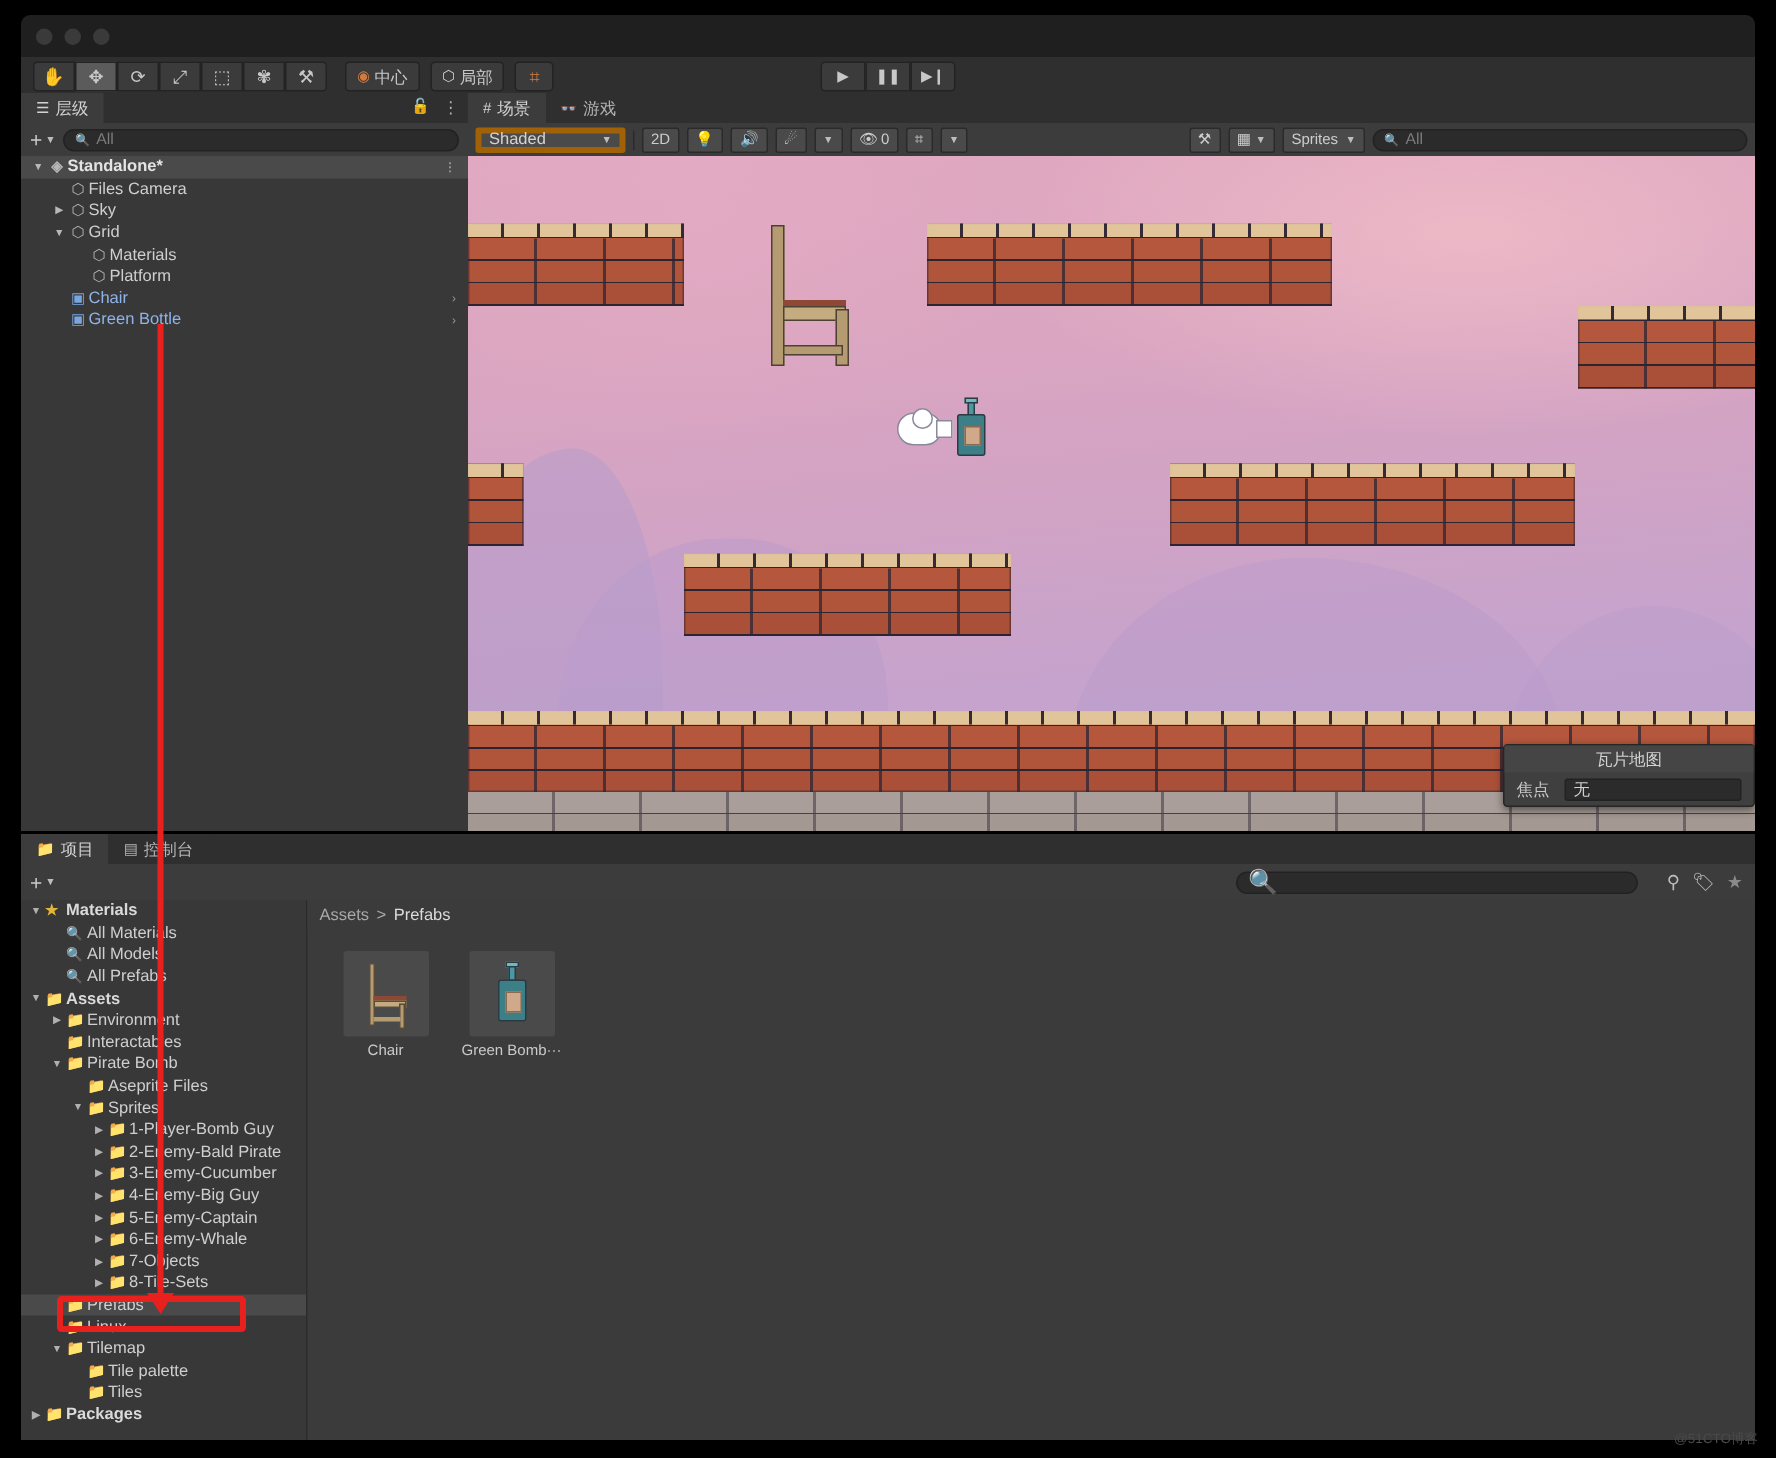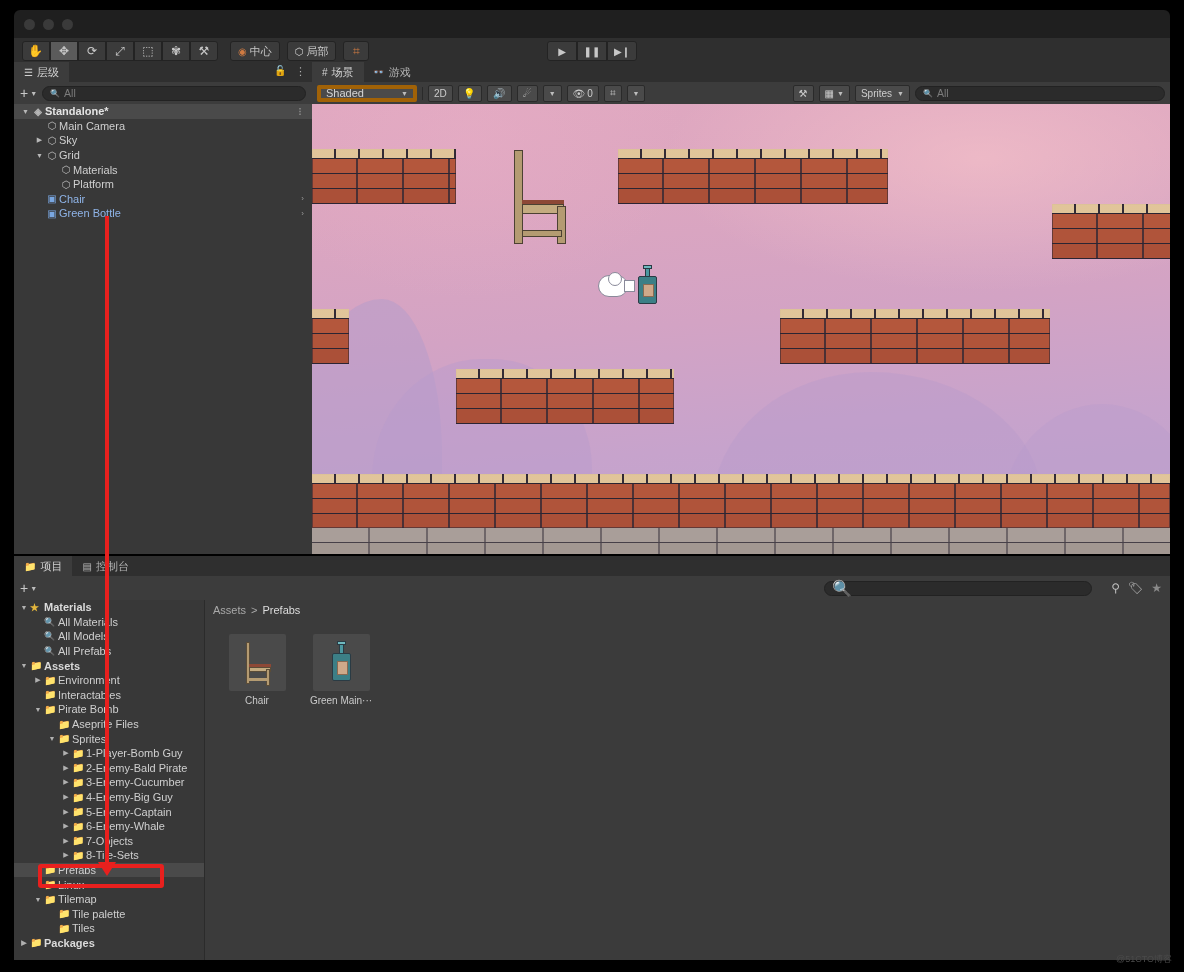--- a/index.html
+++ b/index.html
@@ -298,21 +298,21 @@
     <div class="hier-body" id="hier-rows">
         <div class="hrow scene">
           <span class="arrow" style="margin-left: 6px;">▼</span>
           <span class="gico">◈</span>
           <span class="lbl">Standalone*</span>
           <span class="rchev">⋮</span>
         </div>
         <div class="hrow">
           <span class="arrow" style="margin-left: 20px;"></span>
           <span class="gico">⬡</span>
-          <span class="lbl">Main Camera</span>
+          <span class="lbl">Files Camera</span>
         </div>
         <div class="hrow">
           <span class="arrow" style="margin-left: 20px;">▶</span>
           <span class="gico">⬡</span>
           <span class="lbl">Sky</span>
         </div>
         <div class="hrow">
           <span class="arrow" style="margin-left: 20px;">▼</span>
           <span class="gico">⬡</span>
           <span class="lbl">Grid</span>
@@ -436,20 +436,27 @@
         <div class="cam-body" style="left:10px;top:0px;width:14px;height:14px;border-radius:50%;"></div>
       </div>
 
       <div class="bottle" style="left:325px;top:161px;width:22px;height:40px;">
         <div class="bcap" style="left:6px;top:0px;width:9px;height:4px;"></div>
         <div class="bneck" style="left:8px;top:3px;width:5px;height:9px;"></div>
         <div class="bbody" style="left:1px;top:11px;width:19px;height:28px;"></div>
         <div class="blabel" style="left:6px;top:19px;width:11px;height:13px;"></div>
       </div>
 
+      <div class="tilemap-overlay">
+        <div class="tm-head">瓦片地图</div>
+        <div class="tm-row">
+          <span class="tmlbl">焦点</span>
+          <span class="tmval">无</span>
+        </div>
+      </div>
     </div>
   </div>
 
   <div class="panel" id="project">
     <div class="panel-tabs">
       <div class="ptab active">
         <span style="font-size:10px;">📁</span>
         <span>项目</span>
       </div>
       <div class="ptab">
@@ -614,21 +621,21 @@
             </div>
             <div class="gname">Chair</div>
           </div>
           <div class="gitem">
             <div class="gthumb">
               <div style="position:absolute;left:24px;top:7px;width:9px;height:4px;background:#6fb9bf;border:1px solid #2a3b44;"></div>
               <div style="position:absolute;left:26px;top:10px;width:5px;height:10px;background:#4b98a0;border:1px solid #2a3b44;"></div>
               <div style="position:absolute;left:19px;top:19px;width:19px;height:28px;background:#3c7f86;border:1px solid #2a3b44;border-radius:2px;"></div>
               <div style="position:absolute;left:24px;top:27px;width:11px;height:14px;background:#cfa98a;border:1px solid #8a6a52;"></div>
             </div>
-            <div class="gname">Green Main···</div>
+            <div class="gname">Green Bomb···</div>
           </div>
         </div>
       </div>
     </div>
   </div>
 
   <div class="anno-line" style="left:105px;top:216px;width:4px;height:655px;"></div>
   <div class="anno-head" style="left:98px;top:862px;"></div>
   <div class="anno-box" style="left:38px;top:864px;width:126px;height:24px;"></div>
 

